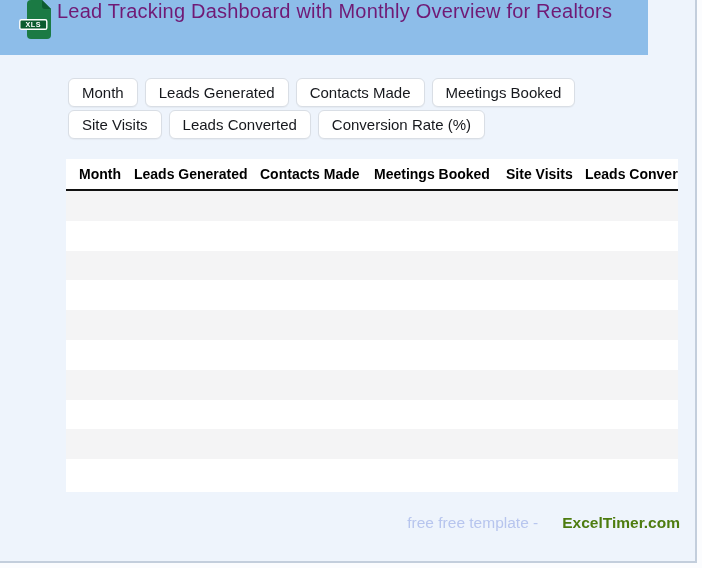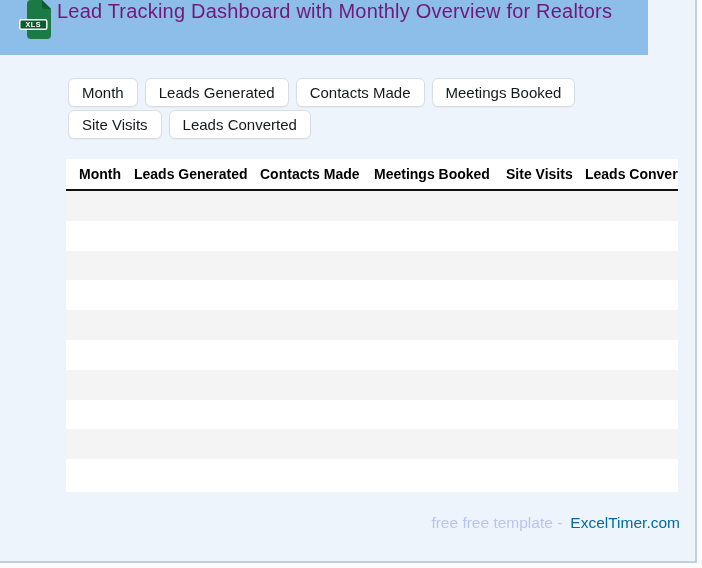--- a/index.html
+++ b/index.html
@@ -31,21 +31,21 @@
   .thead span { position:absolute; top:50%; transform:translateY(-50%);
     font-size:14px; font-weight:bold; color:#000000; white-space:nowrap; }
   .tbody .row { height:29.8px; }
   .tbody .row:nth-child(odd) { background:#f4f4f5; }
   .tbody .row:nth-child(even) { background:#ffffff; }
 
   
   .credit { position:absolute; right:15px; top:514px; font-size:15.5px;
     display:flex; align-items:baseline; gap:8px; }
   .credit .cap { color:#b7c5ee; }
-  .credit .brand { color:#0369a1; font-weight:normal; cursor:pointer; text-decoration:none; }
+  .credit .brand { color:#4d7c0f; font-weight:bold; cursor:pointer; text-decoration:none;margin-left:16px; }
 </style>
 </head>
 <body>
 
 <div class="card">
 
   <div class="appbar">
     <svg class="icon" viewBox="0 0 32 39">
       <path d="M12 0 H23 L32 9 V35 Q32 39 28 39 H12 Q8 39 8 35 V4 Q8 0 12 0 Z" fill="#1b7a44"></path>
       <path d="M23 0 V6 Q23 9 26 9 H32 Z" fill="#0e5c31"></path>
@@ -55,20 +55,21 @@
     <div class="title">Lead Tracking Dashboard with Monthly Overview for Realtors</div>
   </div>
 
   <div class="chips">
     <div class="chip">Month</div>
     <div class="chip">Leads Generated</div>
     <div class="chip">Contacts Made</div>
     <div class="chip">Meetings Booked</div>
     <div class="chip">Site Visits</div>
     <div class="chip">Leads Converted</div>
+    <div class="chip">Conversion Rate (%)</div>
   </div>
 
   <div class="table">
     <div class="thead">
       <span style="left:13px">Month</span>
       <span style="left:68px">Leads Generated</span>
       <span style="left:194px">Contacts Made</span>
       <span style="left:308px">Meetings Booked</span>
       <span style="left:440px">Site Visits</span>
       <span style="left:519px">Leads Converted</span>

